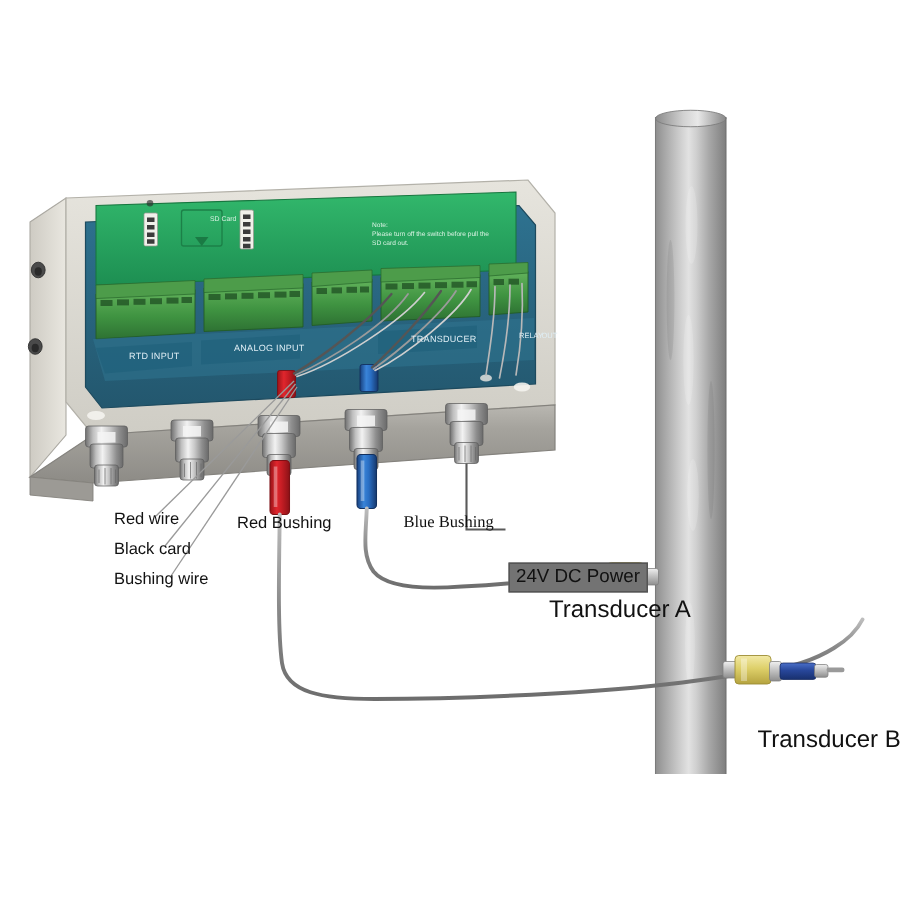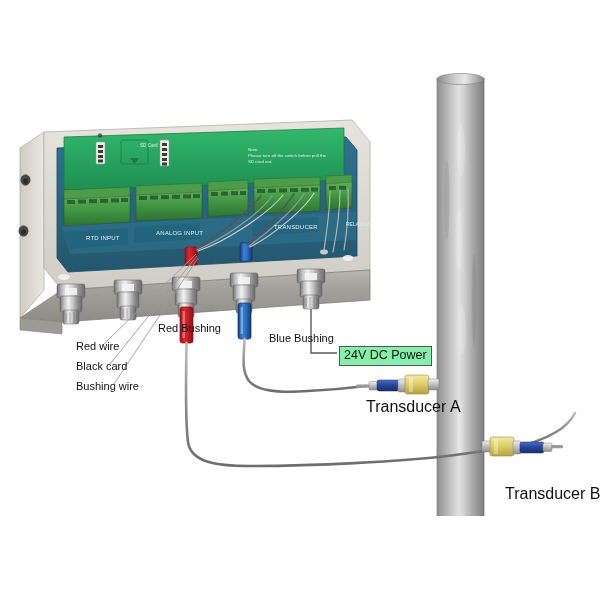--- a/index.html
+++ b/index.html
@@ -32,22 +32,23 @@
     white-space: nowrap;
     line-height: 1;
     padding-left: 16px;
   }
   .lbl-wire   { font-size: 11px; }
   .lbl-bush   { font-size: 11px; }
   .lbl-trans  { font-size: 16px; }
   .lbl-power  {
     font-size: 12.5px;
     border: 1px solid #555555;
-    background: #86efac;
+    background: #737373;
     padding: 2px 4px 3px 4px;
+    margin-top: 29px;
   }
 </style>
 </head>
 <body>
 
 <div id="canvas">
 
   <svg class="layer" viewBox="0 0 600 600">
     <defs>
 
@@ -423,21 +424,21 @@
 
   <div class="lbl" style="left:124px; top:144px; font-size:4.6px; color:#d9f2e3;">SD Card</div>
   <div class="lbl" style="left:232px; top:148px; font-size:4.4px; color:#d9f2e3;">Note:</div>
   <div class="lbl" style="left:232px; top:154px; font-size:4.4px; color:#d9f2e3;">Please turn off the switch before pull the</div>
   <div class="lbl" style="left:232px; top:160px; font-size:4.4px; color:#d9f2e3;">SD card out.</div>
 
   <div class="lbl lbl-wire" style="left:60px; top:341px;">Red wire</div>
   <div class="lbl lbl-wire" style="left:60px; top:361px;">Black card</div>
   <div class="lbl lbl-wire" style="left:60px; top:381px;">Bushing wire</div>
 
-  <div class="lbl lbl-bush" style="left:142px; top:323px;">Red Bushing</div>
-  <div class="lbl lbl-bush" style="left:253px; top:333px;">Blue Bushing</div>
+  <div class="lbl lbl-bush" style="left:142px; top:344px;">Red Bushing</div>
+  <div class="lbl lbl-bush" style="left:253px; top:343px;font-family:Liberation Serif, serif;">Blue Bushing</div>
 
   <div class="lbl lbl-power" style="left:339px; top:346px;">24V DC Power</div>
 
   <div class="lbl lbl-trans" style="left:350px; top:399px;">Transducer A</div>
   <div class="lbl lbl-trans" style="left:489px; top:486px;text-align:right;">Transducer B</div>
 
 </div>
 
 </body></html>

